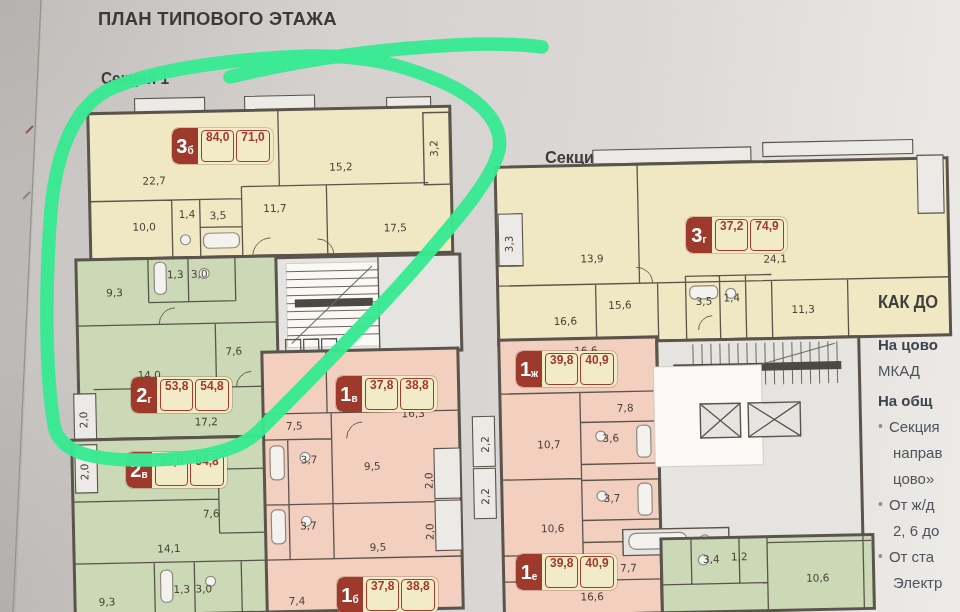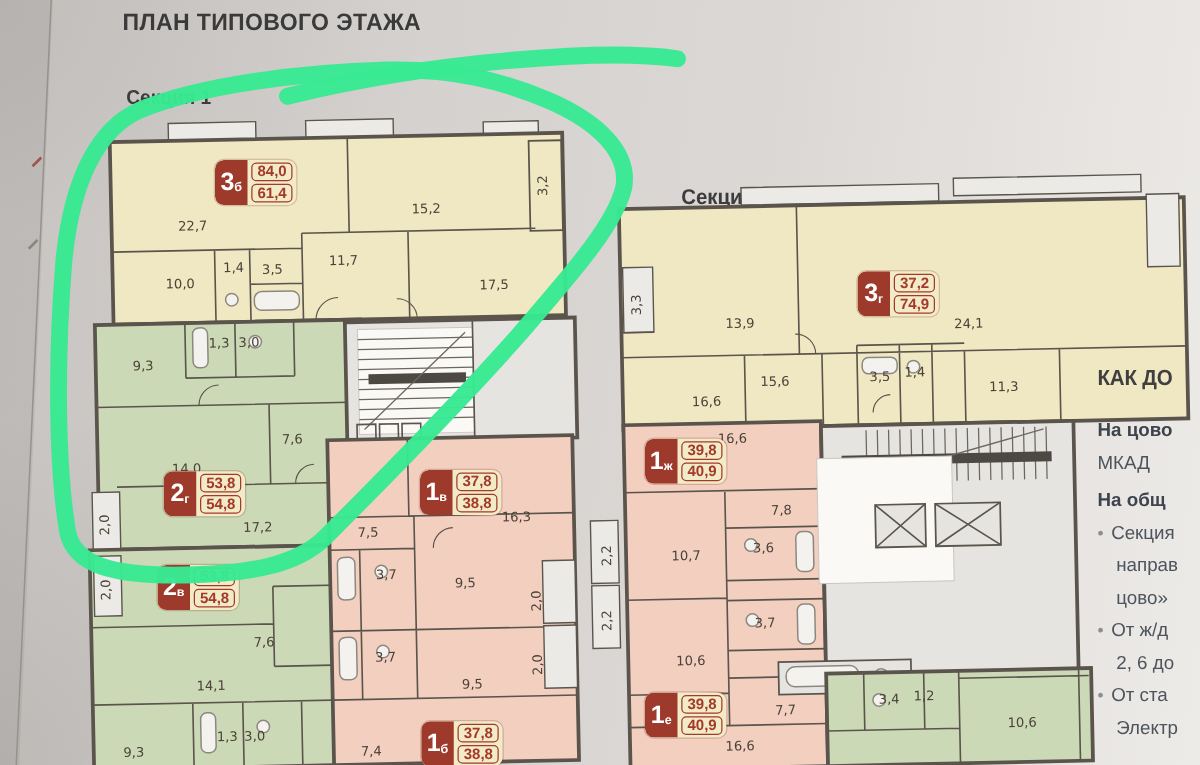--- a/index.html
+++ b/index.html
@@ -33,21 +33,21 @@
   .pt{fill:#faf9f6;stroke:#cac6c0;stroke-width:.8}
   .rl{font:10.5px "DejaVu Sans",sans-serif;fill:#4b4339;text-anchor:middle}
   .door{stroke:#5a544c;stroke-width:.9;fill:none}
   
   .badge{position:absolute;display:flex;height:36px;border-radius:7px;background:#f2ebc8;
     box-shadow:0 0 0 1px rgba(120,60,45,.25);overflow:hidden;}
   .badge .bn{background:#9e3a2b;color:#fff;width:26px;display:flex;align-items:center;justify-content:center;
     font-weight:bold;border-radius:7px 0 0 7px;}
   .badge .num{font-size:20px;line-height:1;}
   .badge .let{font-size:10px;margin-top:9px;}
-  .badge .ba{display:flex;flex-direction:column;justify-content:center;padding:2px 3px;gap:2px;}
+  .badge .ba{display:flex;flex-direction:row;justify-content:center;padding:2px 3px;gap:2px;}
   .badge .a1,.badge .a2{border:1.5px solid #a5392a;border-radius:4px;color:#a5392a;font-weight:bold;
     font-size:12px;line-height:1.05;padding:0 4px;text-align:center;}
   
   .marker{fill:none;stroke:#38e992;stroke-width:13.5;stroke-linecap:round;opacity:.97}
   
   .info{position:absolute;left:878px;top:292px;width:84px;height:320px;overflow:hidden;color:#4d545b;}
   .info .head{font-weight:bold;font-size:17.5px;color:#3f3f3f;transform:scaleX(.94);transform-origin:left top;
     margin-bottom:18px;white-space:nowrap;letter-spacing:-.2px;}
   .il{font-size:15px;height:26px;white-space:nowrap;display:flex;align-items:center;}
   .il.b{font-weight:bold;color:#3e444d;margin-top:4px;}
@@ -215,21 +215,21 @@
   </svg>
 
   <div id="badges">
       <div class="badge" style="left: 172px; top: 128px;">
         <div class="bn">
           <span class="num">3</span>
           <span class="let">б</span>
         </div>
         <div class="ba">
           <span class="a1">84,0</span>
-          <span class="a2">61,4</span>
+          <span class="a2">71,0</span>
         </div>
       </div>
       <div class="badge" style="left: 131px; top: 377px;">
         <div class="bn">
           <span class="num">2</span>
           <span class="let">г</span>
         </div>
         <div class="ba">
           <span class="a1">53,8</span>
           <span class="a2">54,8</span>

